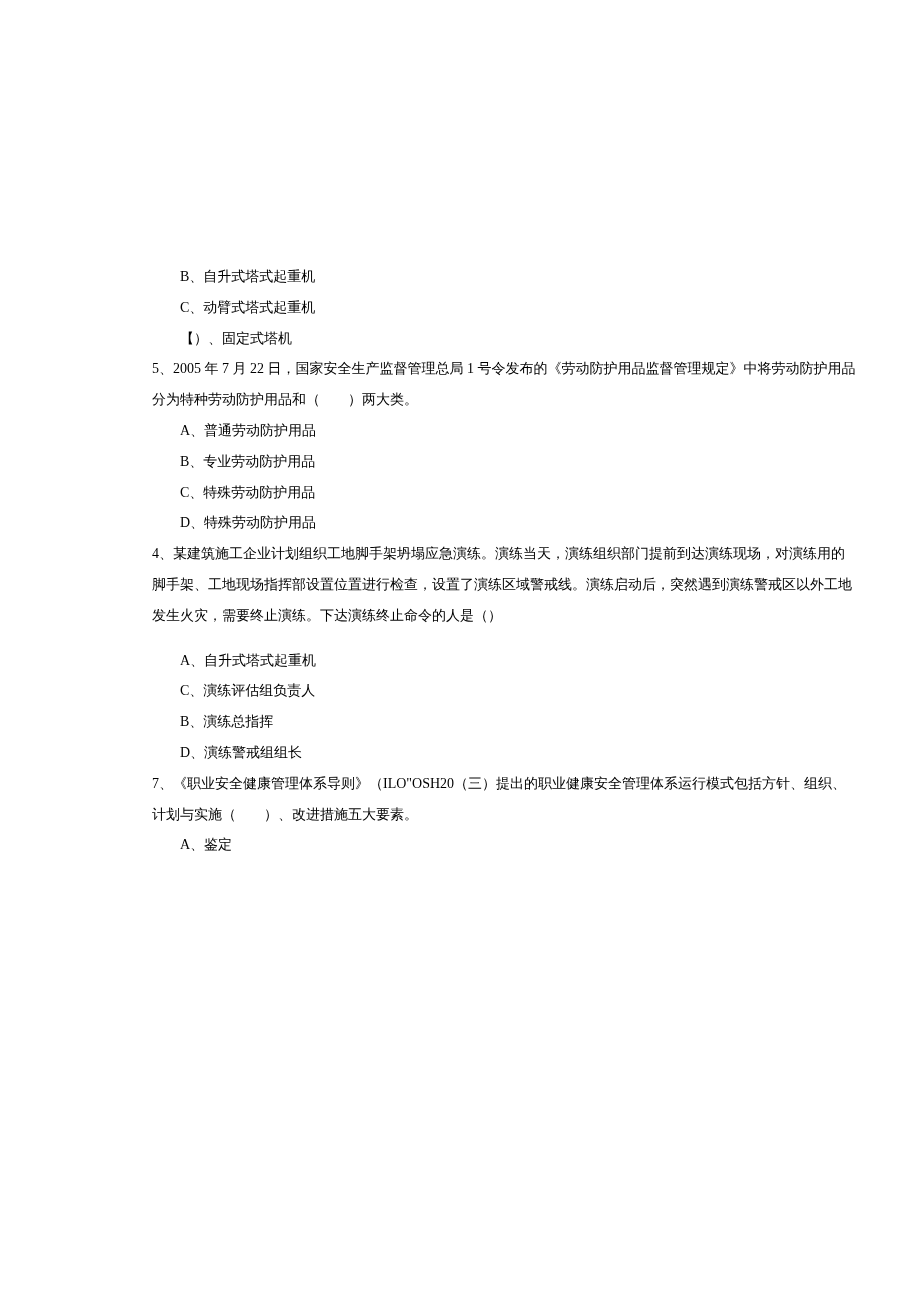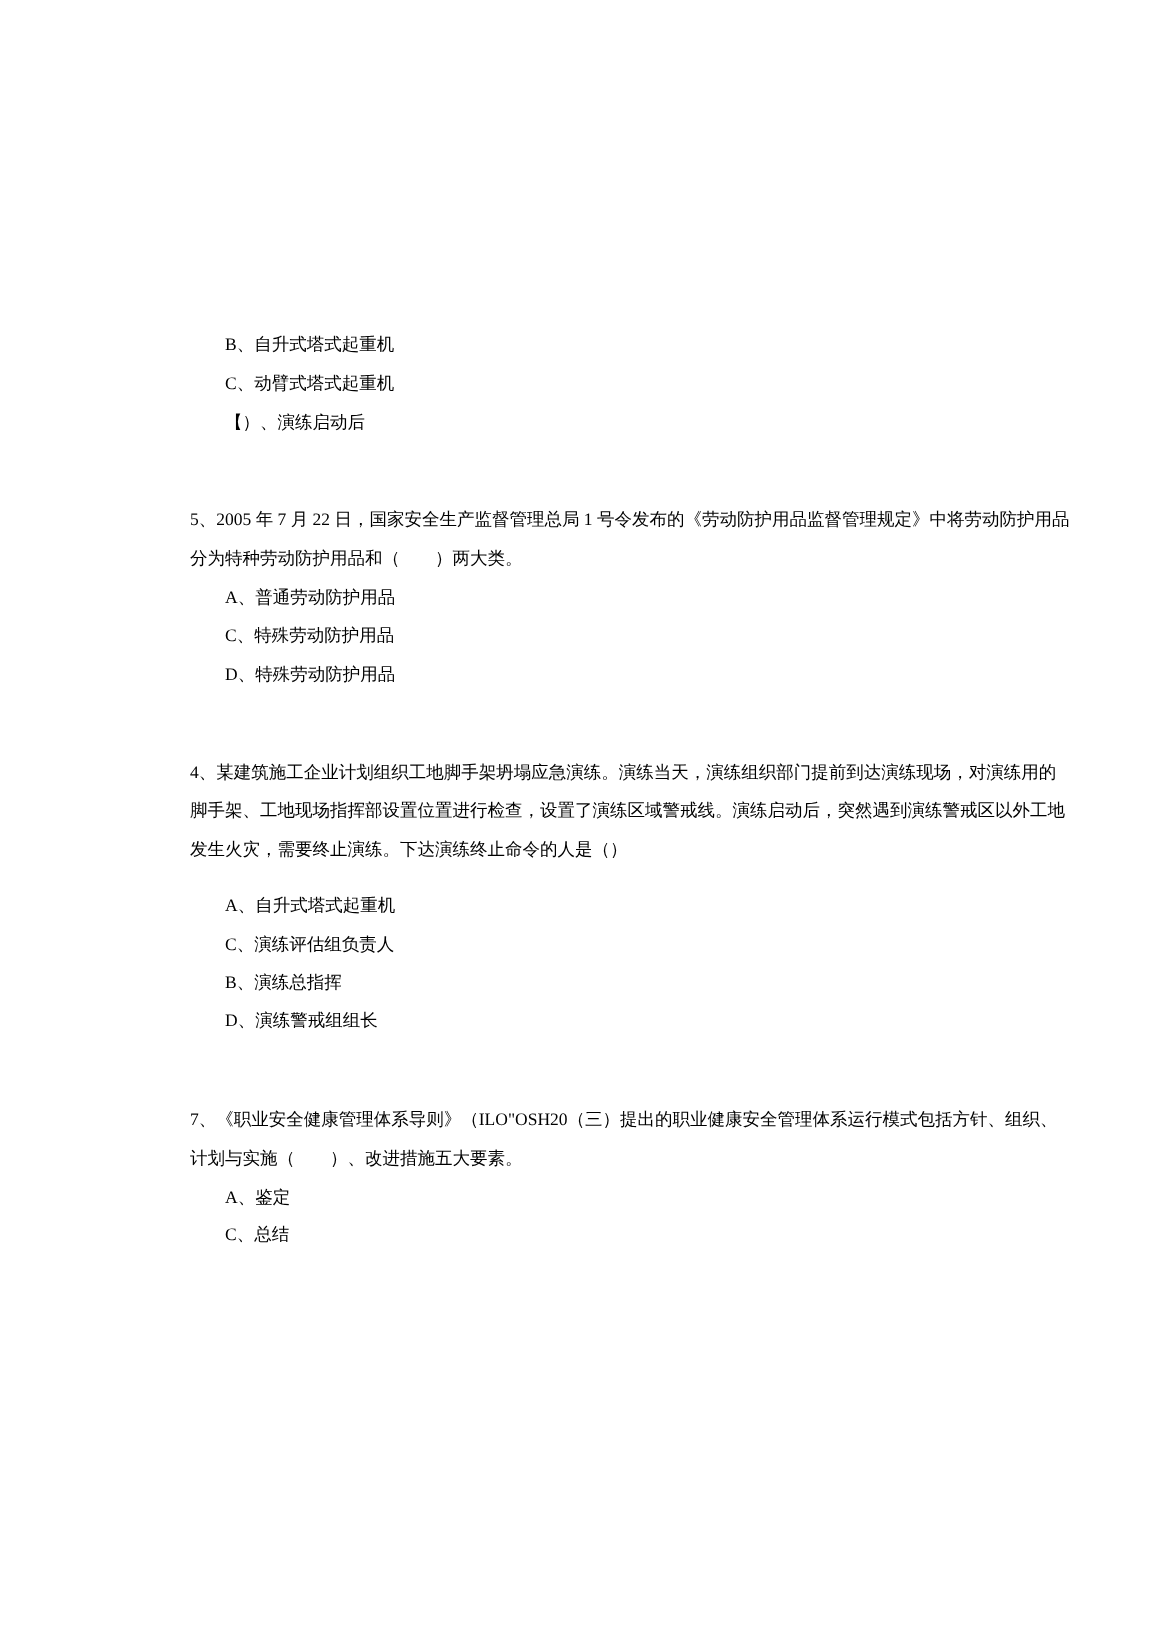--- a/index.html
+++ b/index.html
@@ -13,42 +13,41 @@
   }
   .page {
     padding: 262px 62px 100px 152px;
     line-height: 2.2;
   }
   .option {
     padding-left: 28px;
   }
   .question {
     padding-left: 0;
-    margin-top: 48px;
   }
 </style>
 </head>
 <body>
 
 <div class="page">
 
   <div class="option">B、自升式塔式起重机</div>
   <div class="option">C、动臂式塔式起重机</div>
-  <div class="option">【）、演练启动后</div>
+  <div class="option">【）、固定式塔机</div>
 
   <div class="question">5、2005 年 7 月 22 日，国家安全生产监督管理总局 1 号令发布的《劳动防护用品监督管理规定》中将劳动防护用品分为特种劳动防护用品和（　　）两大类。</div>
   <div class="option">A、普通劳动防护用品</div>
+  <div class="option">B、专业劳动防护用品</div>
   <div class="option">C、特殊劳动防护用品</div>
   <div class="option">D、特殊劳动防护用品</div>
 
   <div class="question">4、某建筑施工企业计划组织工地脚手架坍塌应急演练。演练当天，演练组织部门提前到达演练现场，对演练用的脚手架、工地现场指挥部设置位置进行检查，设置了演练区域警戒线。演练启动后，突然遇到演练警戒区以外工地发生火灾，需要终止演练。下达演练终止命令的人是（）</div>
   <div style="height:14px"></div>
   <div class="option">A、自升式塔式起重机</div>
   <div class="option">C、演练评估组负责人</div>
   <div class="option">B、演练总指挥</div>
   <div class="option">D、演练警戒组组长</div>
 
   <div class="question">7、《职业安全健康管理体系导则》（ILO"OSH20（三）提出的职业健康安全管理体系运行模式包括方针、组织、计划与实施（　　）、改进措施五大要素。</div>
   <div class="option">A、鉴定</div>
-  <div class="option">C、总结</div>
 
 
 </div>
 
 </body></html>

